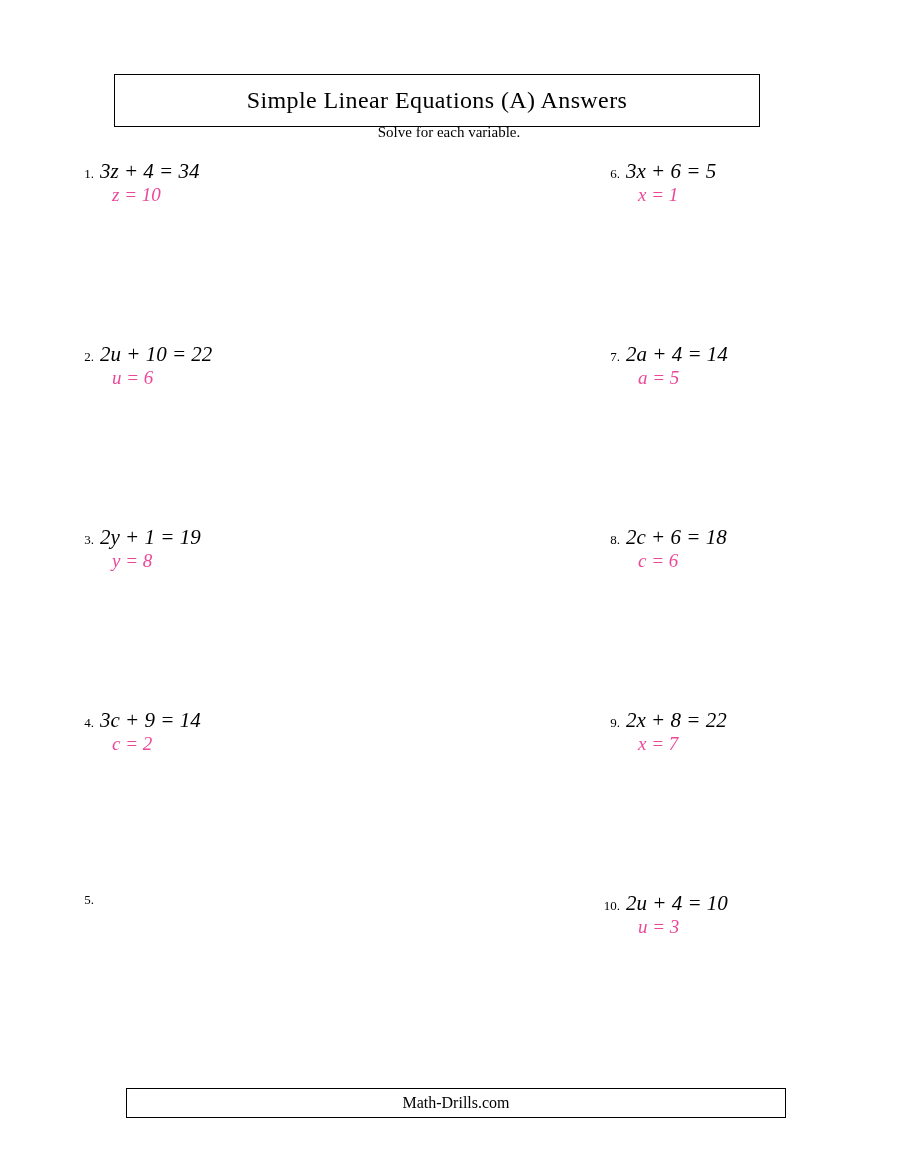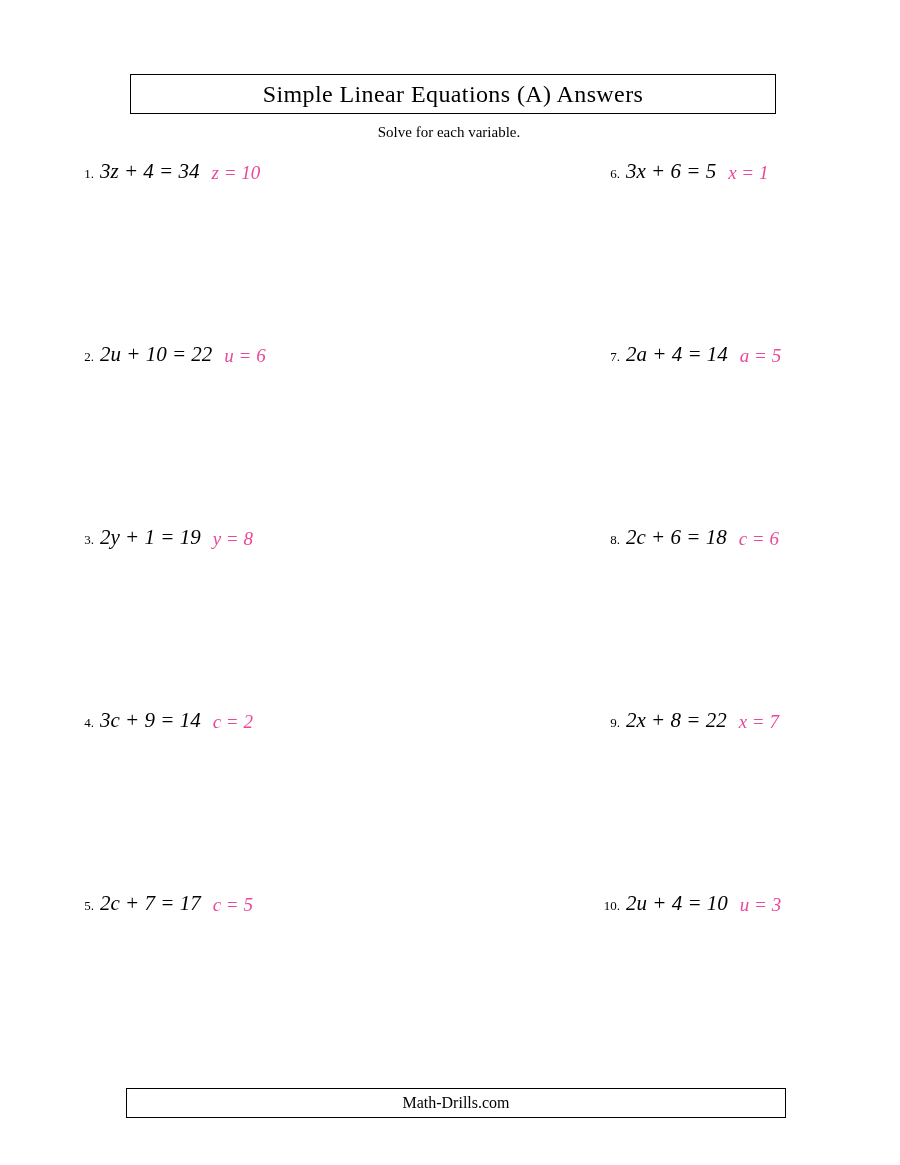--- a/index.html
+++ b/index.html
@@ -20,24 +20,24 @@
     position: absolute;
     left: 0;
     top: 0;
     width: 900px;
     height: 1165px;
   }
 
   
   .title-box {
     position: absolute;
-    left: 130px;
+    left: 114px;
     top: 74px;
     width: 646px;
-    height: 40px;
+    height: 53px;
     border: 1px solid #000000;
     box-sizing: border-box;
     display: flex;
     align-items: center;
     justify-content: center;
   }
   .title-text {
     font-size: 24px;
     letter-spacing: 0.4px;
     white-space: nowrap;
@@ -76,21 +76,21 @@
   }
   .num {
     font-size: 13px;
     width: 26px;
     text-align: right;
     padding-right: 6px;
     flex: none;
   }
   .eqwrap {
     display: flex;
-    flex-direction: row;
+    flex-direction: column;
     align-items: flex-start;
   }
   .equation {
     font-size: 21px;
     font-family: "Liberation Serif", serif;
     white-space: nowrap;
     line-height: 1.05;
   }
   .answer {
     font-size: 19px;
@@ -222,24 +222,20 @@
         </span>
       </div>
     </div>
     <div class="cell c2">
       
     </div>
 
     <div class="cell c0">
       <div class="prob">
         <span class="num">5.</span>
-        <span class="eqwrap">
-          <span class="equation v">2c + 7 = 17</span>
-          <span class="answer v">c = 5</span>
-        </span>
       </div>
     </div>
     <div class="cell c1">
       <div class="prob">
         <span class="num">10.</span>
         <span class="eqwrap">
           <span class="equation v">2u + 4 = 10</span>
           <span class="answer v">u = 3</span>
         </span>
       </div>

